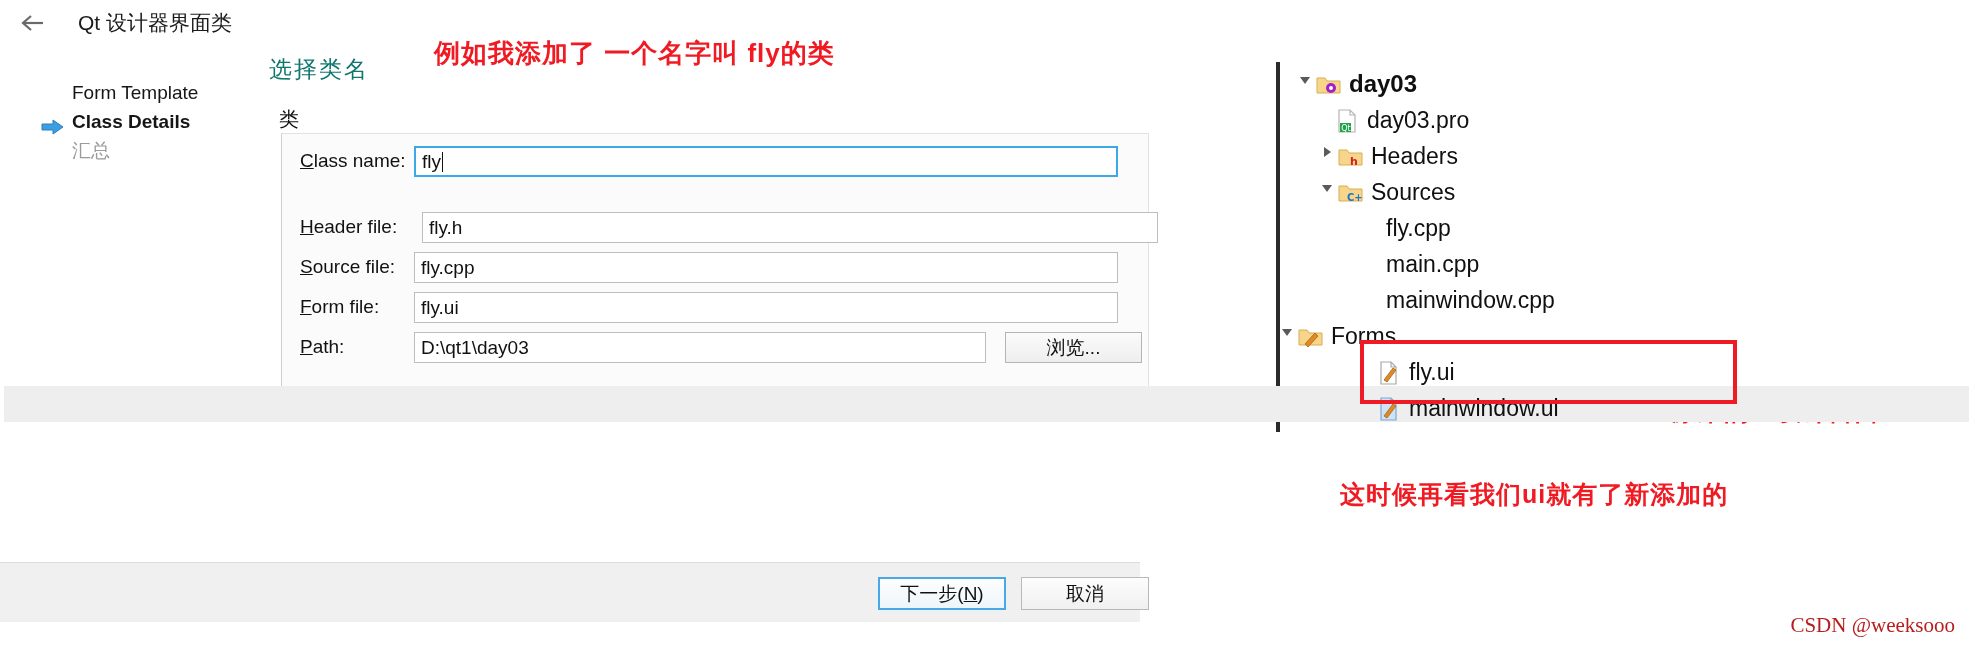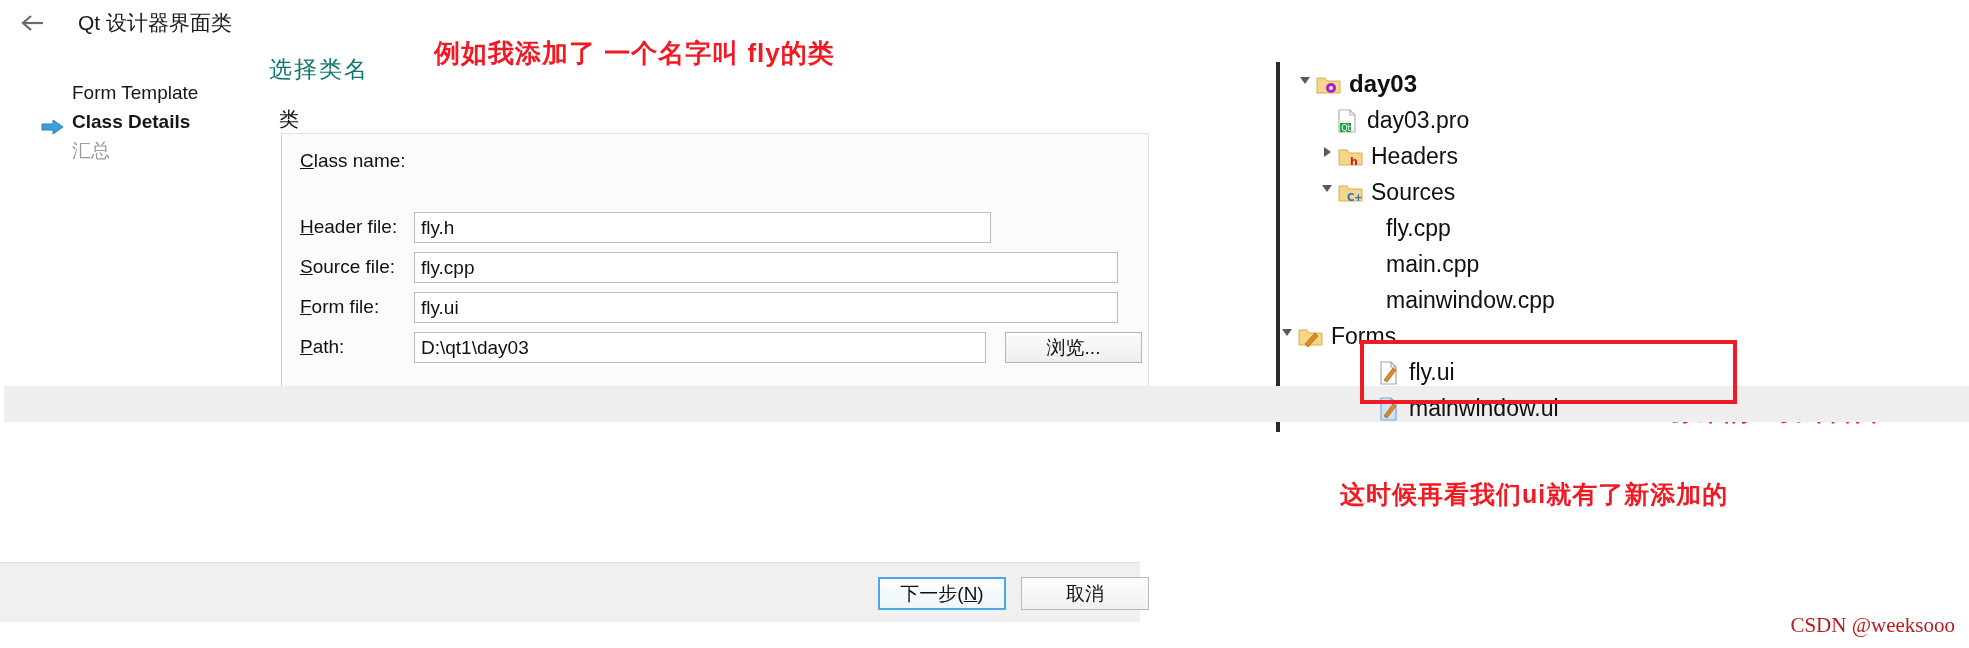--- a/index.html
+++ b/index.html
@@ -350,25 +350,26 @@
   </div>
 
   <div class="anno-blue">选择类名</div>
 
   <div class="group-label">类</div>
 
   <div class="group-box">
 
     <div class="field-row" style="top:12px;">
       <div class="field-label"><u>C</u><span>lass name:</span></div>
+      <div class="field-input focused" style="width:704px;"><span>fly</span><span class="caret"></span></div>
     </div>
 
     <div class="field-row" style="top:78px;">
       <div class="field-label"><u>H</u><span>eader file:</span></div>
-      <div class="field-input" style="width:577px;">fly.h</div>
+      <div class="field-input" style="width:736px;margin-left:8px;">fly.h</div>
     </div>
 
     <div class="field-row" style="top:118px;">
       <div class="field-label"><u>S</u><span>ource file:</span></div>
       <div class="field-input" style="width:704px;">fly.cpp</div>
     </div>
 
     <div class="field-row" style="top:158px;">
       <div class="field-label"><u>F</u><span>orm file:</span></div>
       <div class="field-input" style="width:704px;">fly.ui</div>

